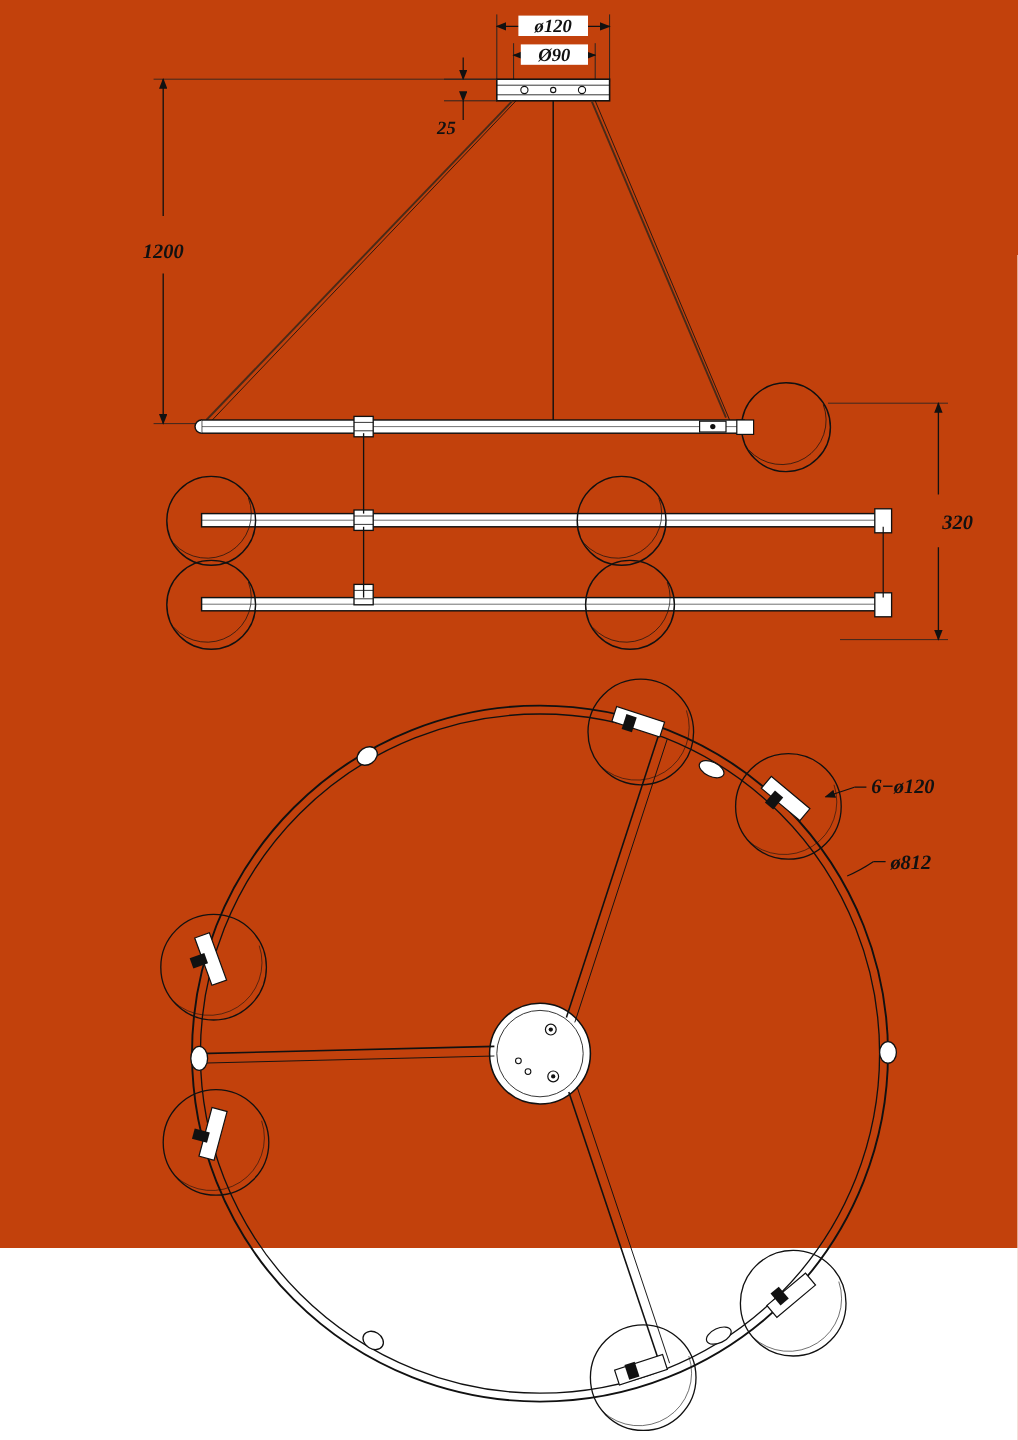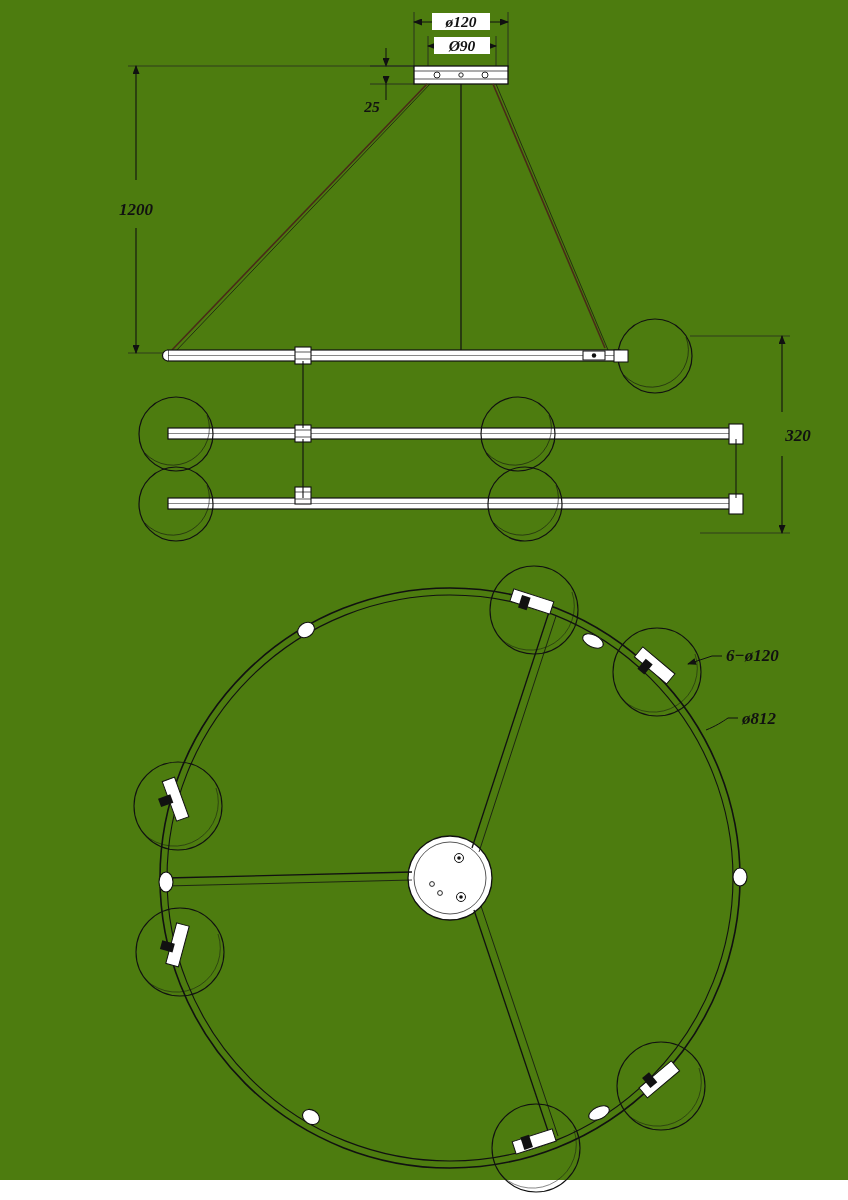--- a/index.html
+++ b/index.html
@@ -9,22 +9,22 @@
   }
   body {
     width: 848px;
     height: 1200px;
     font-family: "Liberation Sans", sans-serif;
     overflow: hidden;
   }
   #sheet {
     position: relative;
     width: 848px;
-    height: 1180px;
-    background: #4d7c0f;
+    height: 1040px;
+    background: #c2410c;
   }
   #drawing {
     position: absolute;
     left: 0;
     top: 0;
     width: 848px;
     height: 1200px;
   }
   .dimtext {
     font-family: "Liberation Serif", serif;

